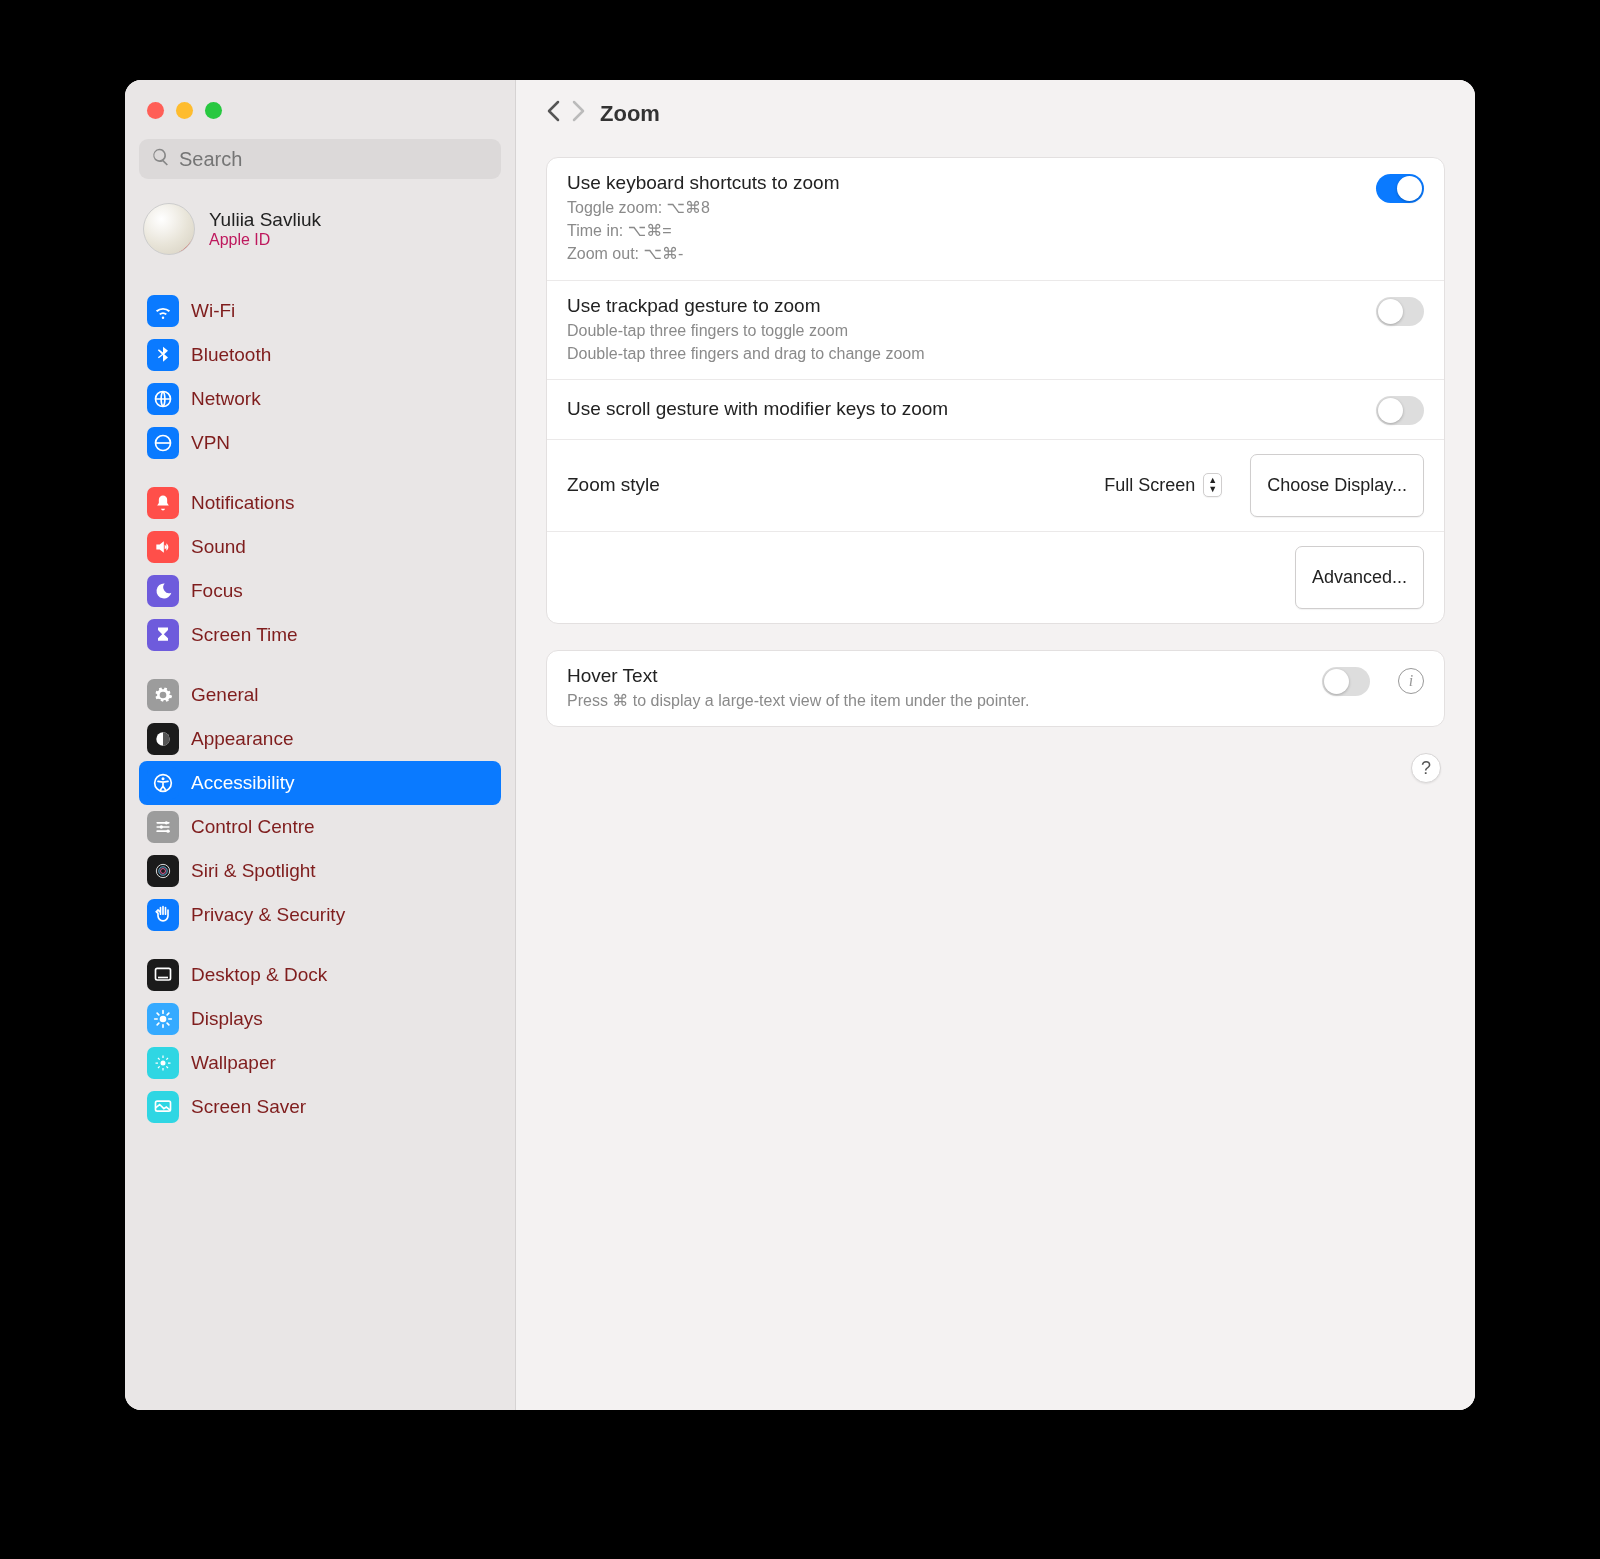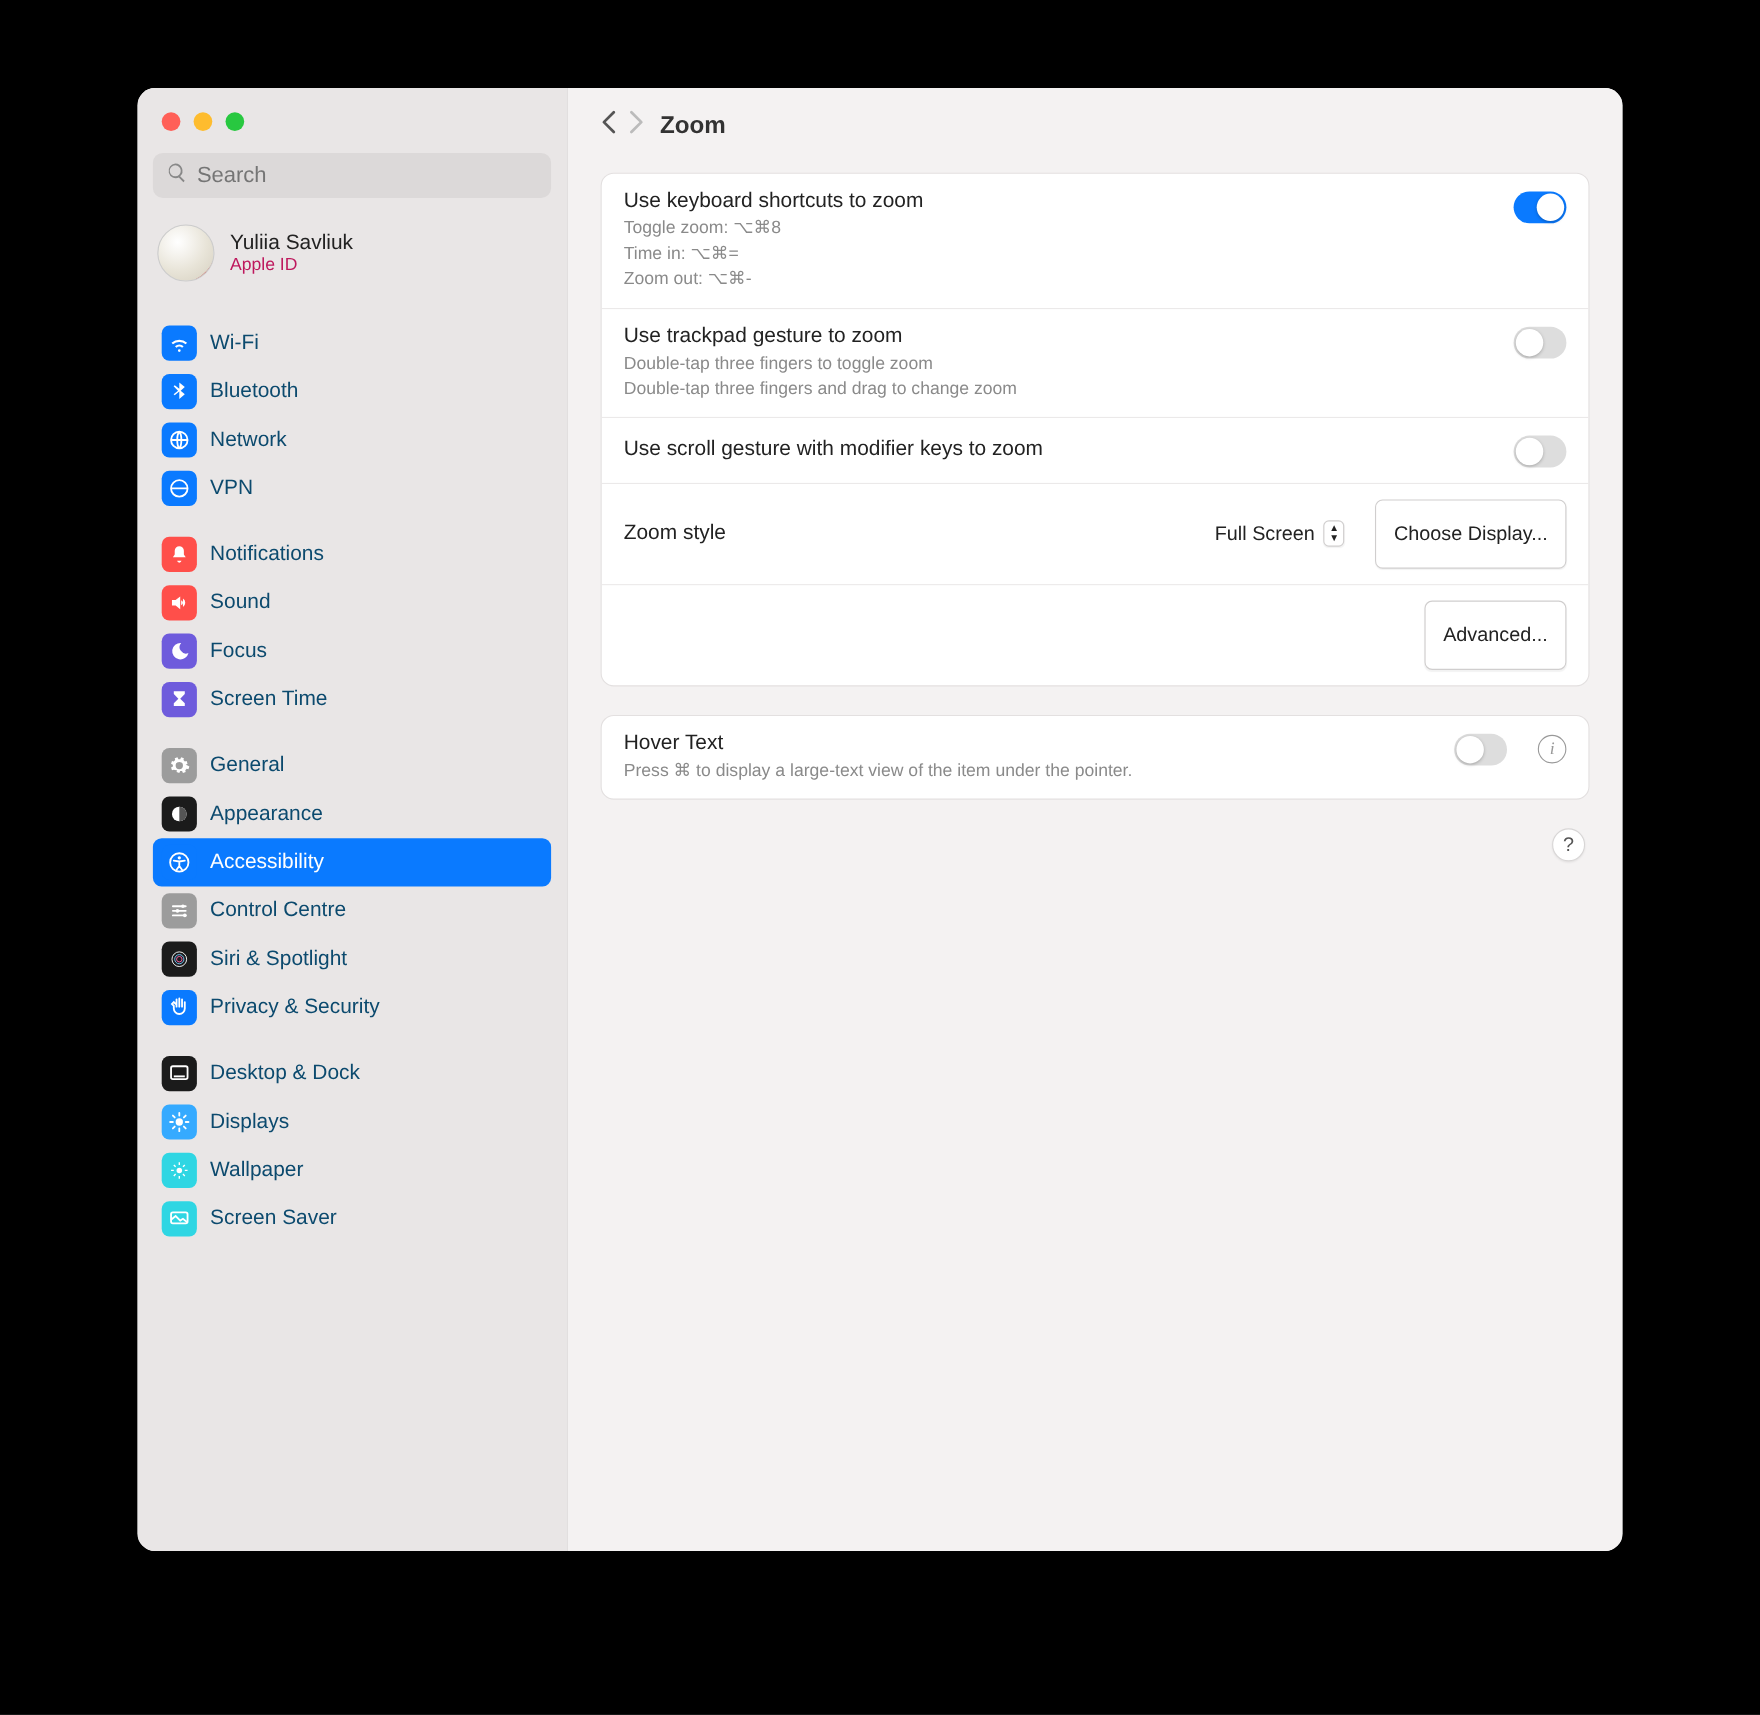--- a/index.html
+++ b/index.html
@@ -81,21 +81,21 @@
     position: relative;
   }
   .scroll-area::-webkit-scrollbar { width: 8px; }
   .scroll-area::-webkit-scrollbar-thumb { background: #b9b7b7; border-radius: 4px; }
   .group { margin-top: 16px; }
   .item {
     display: flex; align-items: center; gap: 12px;
     padding: 6px 8px;
     border-radius: 8px;
     font-size: 19px;
-    color: #0c4a6e;
+    color: #7f1d1d;
     cursor: default;
   }
   .item.active { background: #0a7aff; color: #fff; }
   .icon {
     width: 32px; height: 32px; border-radius: 7px;
     display: flex; align-items: center; justify-content: center;
     flex-shrink: 0;
   }
   .icon svg { width: 20px; height: 20px; fill: #fff; }
   

